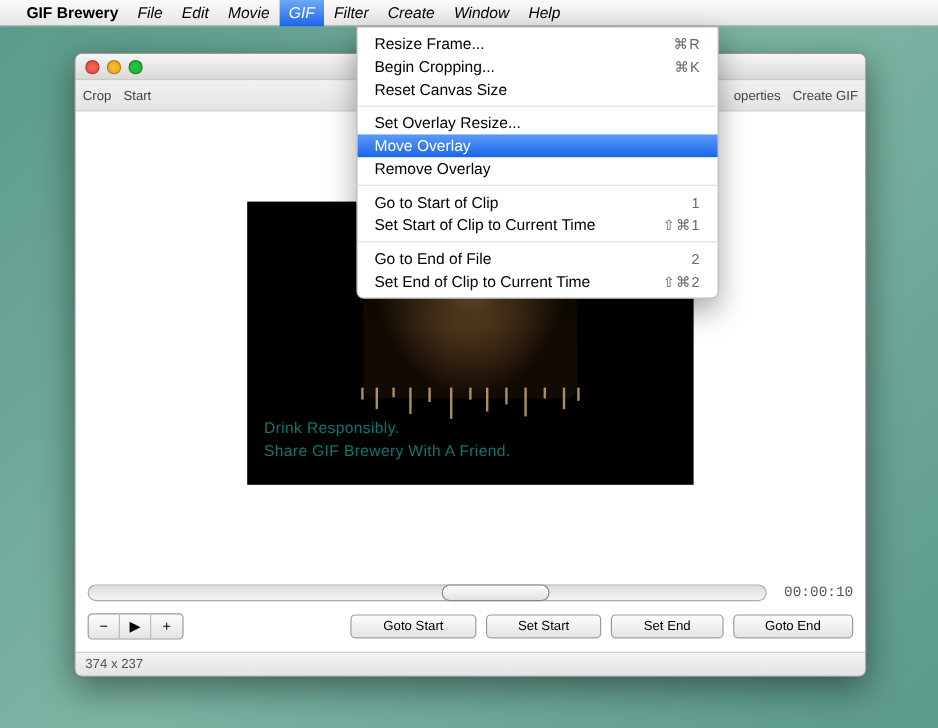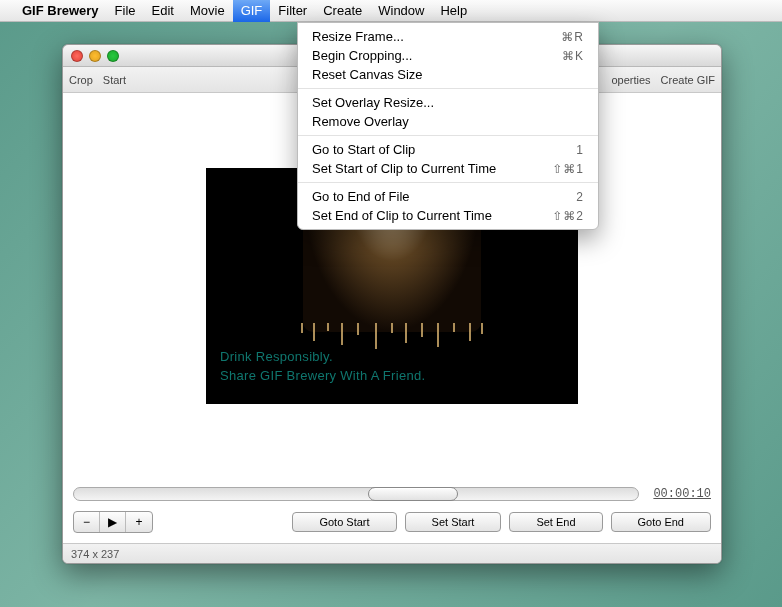--- a/index.html
+++ b/index.html
@@ -2,21 +2,21 @@
 <html><head>
 <meta charset="utf-8">
 <style>
   * { margin: 0; padding: 0; box-sizing: border-box; font-family: "Lucida Grande", "Helvetica Neue", Arial, sans-serif; }
   body { width: 782px; height: 607px; background: linear-gradient(135deg, #5a9a8a 0%, #7db5a5 50%, #5a9a8a 100%); overflow: hidden; position: relative; }
 
   
   .menubar { height: 22px; background: linear-gradient(#fbfbfb, #e6e6e6); display: flex; align-items: center; padding: 0 8px; font-size: 13px; border-bottom: 1px solid #bbb; position: relative; z-index: 10; }
   .menubar .apple { font-size: 14px; margin-right: 6px; line-height: 1; }
   .menubar .app { font-weight: bold; padding: 0 8px; height: 40px; display: flex; align-items: center; }
-  .menubar .menuitem { padding: 0 8px; height: 22px; display: flex; align-items: center; cursor: default; }
+  .menubar .menuitem { padding: 0 8px; height: 22px; display: flex; align-items: center; cursor: default; font-style: italic; }
   .menubar .menuitem.active { background: linear-gradient(#6ea9f6, #1a66e8); color: #fff; }
 
   
   .window { position: absolute; left: 62px; top: 44px; width: 660px; height: 520px; background: #ececec; border: 1px solid #9a9a9a; border-radius: 6px; box-shadow: 0 10px 30px rgba(0,0,0,.45), 0 0 0 1px rgba(0,0,0,.05); display: flex; flex-direction: column; overflow: hidden; }
   .titlebar { height: 22px; background: linear-gradient(#f6f6f6, #d9d9d9); border-bottom: 1px solid #b8b8b8; display: flex; align-items: center; padding: 0 8px; gap: 6px; border-top-left-radius: 6px; border-top-right-radius: 6px; }
   .tlight { width: 12px; height: 12px; border-radius: 50%; border: 1px solid rgba(0,0,0,.25); }
   .close { background: radial-gradient(#ff6b5e, #e14138); }
   .min   { background: radial-gradient(#ffbd2e, #dea123); }
   .zoom  { background: radial-gradient(#28c840, #1aab2b); }
 
@@ -30,21 +30,21 @@
   .canvas .cup-top { position:absolute; left:50%; top:0; transform:translateX(-50%); width:190px; height:30px; background:#fff; border-radius: 0 0 95px 95px / 0 0 30px 30px; }
   .canvas .cup-body { position:absolute; left:50%; top:24px; transform:translateX(-50%); width:178px; height:140px; background: radial-gradient(ellipse at top, #e8d0a8 0%, #5a4020 35%, #120a04 70%); border-radius: 4px 4px 10px 10px; }
   .rain { position:absolute; left:50%; top:155px; transform:translateX(-50%); width:190px; height:40px; pointer-events:none; }
   .drop { position:absolute; width:2px; background:#caa768; opacity:.85; }
   .canvas .overlay-text { position: absolute; left: 14px; bottom: 18px; font-size: 13px; letter-spacing: .3px; line-height: 1.45; text-shadow: 0 1px 1px #000; }
 
   .controls { padding: 8px 10px 10px 10px; }
   .timeline-row { display: flex; align-items: center; gap: 8px; margin-bottom: 10px; }
   .timeline { flex: 1; height: 14px; background: linear-gradient(#ddd,#f4f4f4); border: 1px solid #aaa; border-radius: 8px; position: relative; }
   .timeline .thumb { position: absolute; right: 32%; top: -1px; height: 14px; width: 90px; background: linear-gradient(#fdfdfd,#e2e2e2); border: 1px solid #888; border-radius: 8px; box-shadow: inset 0 1px 0 #fff; }
-  .timecode { font-family: "Courier New", monospace; font-size: 12px; color: #555; width: 64px; text-align: right; text-decoration: underline; }
+  .timecode { font-family: "Courier New", monospace; font-size: 12px; color: #555; width: 64px; text-align: right; }
 
   .btnrow { display: flex; align-items: center; gap: 8px; }
   .segmented { display: inline-flex; border: 1px solid #9a9a9a; border-radius: 4px; overflow: hidden; background: linear-gradient(#fdfdfd,#e4e4e4); }
   .segmented button { width: 26px; height: 20px; border: none; background: transparent; border-right: 1px solid #bbb; font-size: 12px; line-height: 1; cursor: default; }
   .segmented button:last-child { border-right: none; }
   .btnrow .spacer { flex: 1; }
   .pill { height: 20px; padding: 0 26px; font-size: 11px; border: 1px solid #9a9a9a; border-radius: 4px; background: linear-gradient(#fdfdfd,#e4e4e4); cursor: default; }
 
   .statusbar { height: 20px; background: linear-gradient(#f2f2f2,#e4e4e4); border-top: 1px solid #c8c8c8; font-size: 11px; color: #555; display: flex; align-items: center; padding: 0 8px; }
 
@@ -82,20 +82,24 @@
     <span class="lbl">Begin Cropping...</span>
     <span class="sc">⌘K</span>
   </div>
   <div class="row">
     <span class="lbl">Reset Canvas Size</span>
     <span class="sc"></span>
   </div>
   <hr>
   <div class="row">
     <span class="lbl">Set Overlay Resize...</span>
+    <span class="sc"></span>
+  </div>
+  <div class="row hover">
+    <span class="lbl">Move Overlay</span>
     <span class="sc"></span>
   </div>
   <div class="row">
     <span class="lbl">Remove Overlay</span>
     <span class="sc"></span>
   </div>
   <hr>
   <div class="row">
     <span class="lbl">Go to Start of Clip</span>
     <span class="sc">1</span>

